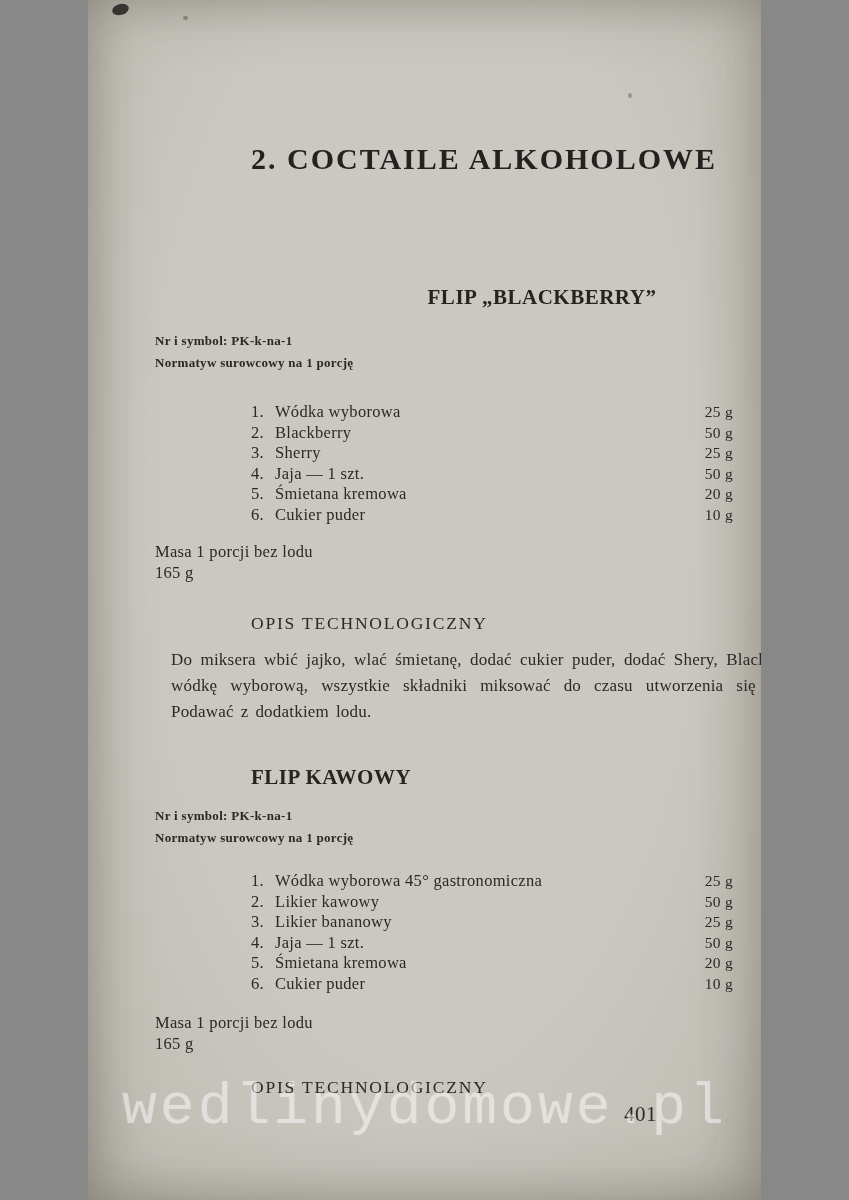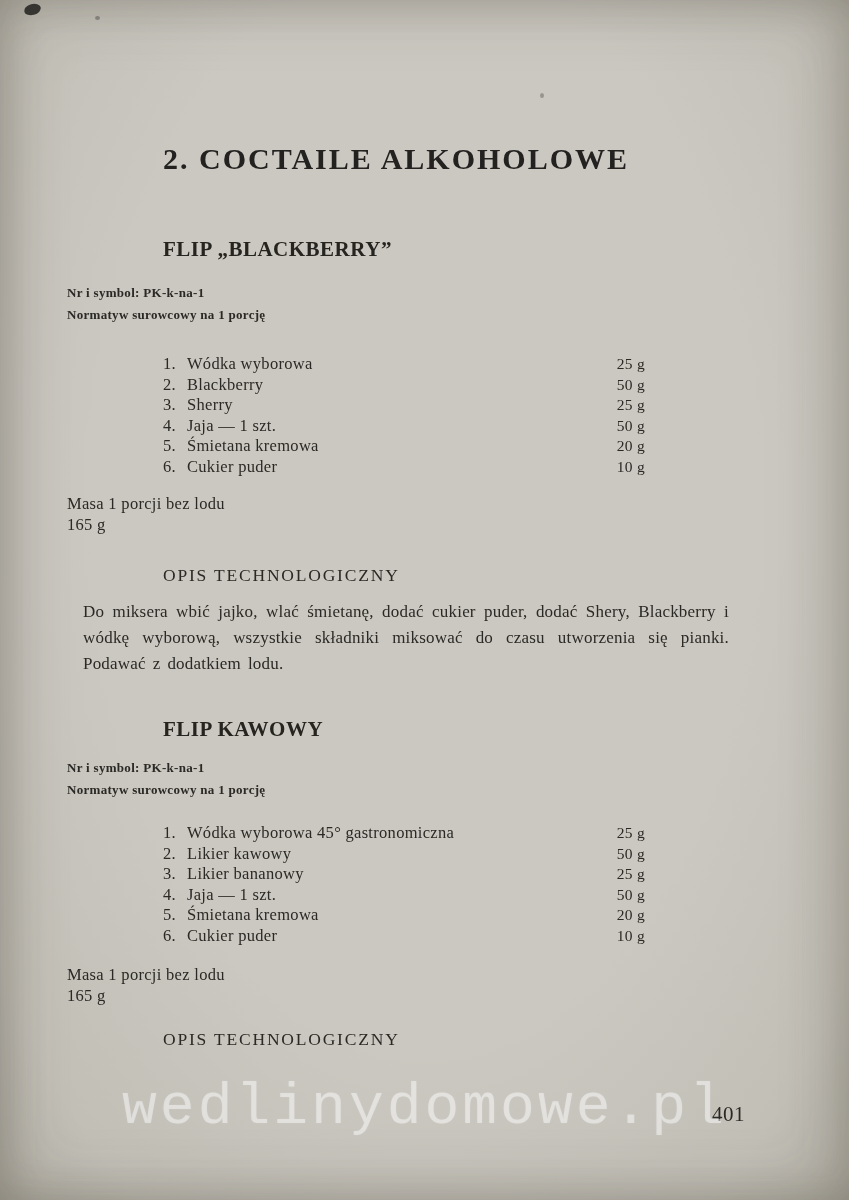--- a/index.html
+++ b/index.html
@@ -2,21 +2,21 @@
 <html><head>
 <meta charset="utf-8">
 <style>
   html, body {
     margin: 0;
     padding: 0;
     background: #888;
   }
   .page {
     position: relative;
-    width: 849px;
+    width: 673px;
     height: 1200px;
     margin: 0 auto;
     background:
       radial-gradient(ellipse at 50% 42%, #cbc8c1 55%, #c2bfb7 85%, #b5b2a9 100%);
     box-shadow: inset 0 0 70px rgba(70,64,52,0.22), inset -18px 0 45px rgba(70,64,52,0.12), inset 14px 0 35px rgba(70,64,52,0.14);
     overflow: hidden;
     font-family: "Liberation Serif", "DejaVu Serif", serif;
     color: #2b2925;
   }
   .content {
@@ -36,21 +36,21 @@
   }
   .recipe-title {
     margin: 0;
     margin-left: 96px;
     font-size: 21px;
     font-weight: bold;
     letter-spacing: 0.5px;
     color: #26241f;
     line-height: 26px;
   }
-  .recipe-1 .recipe-title { margin-top: 59px; }
+  .recipe-1 .recipe-title { margin-top: 107px; text-align: center; }
   .recipe-2 .recipe-title { margin-top: 39px; }
   .meta-line {
     margin: 0;
     font-size: 13px;
     font-weight: bold;
     line-height: 21.5px;
     letter-spacing: 0.3px;
     color: #2b2925;
   }
   .recipe-1 .meta { margin-top: 20px; }

